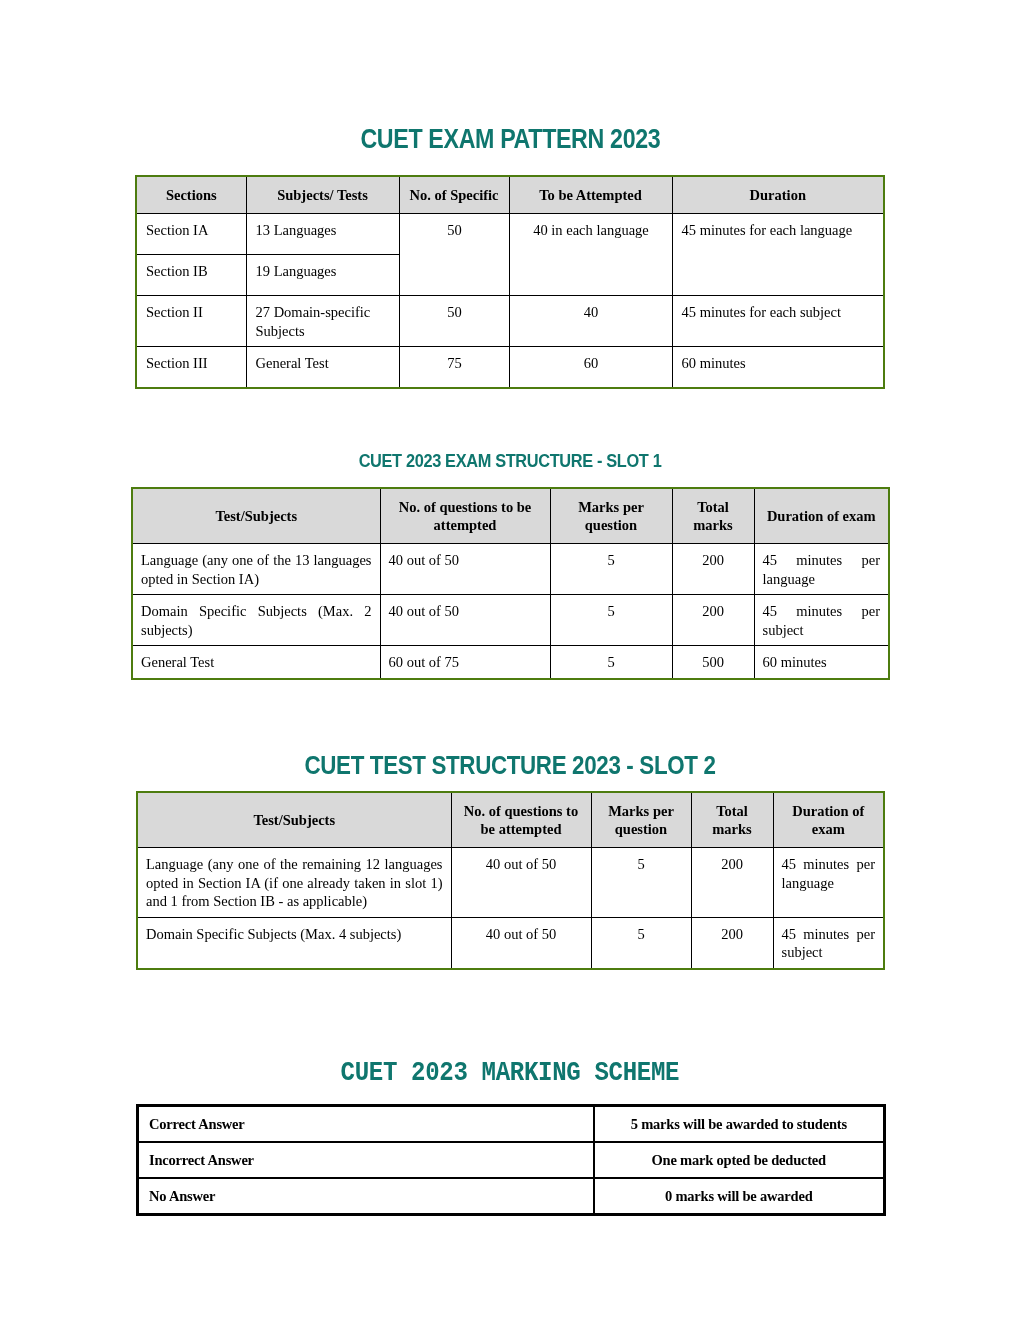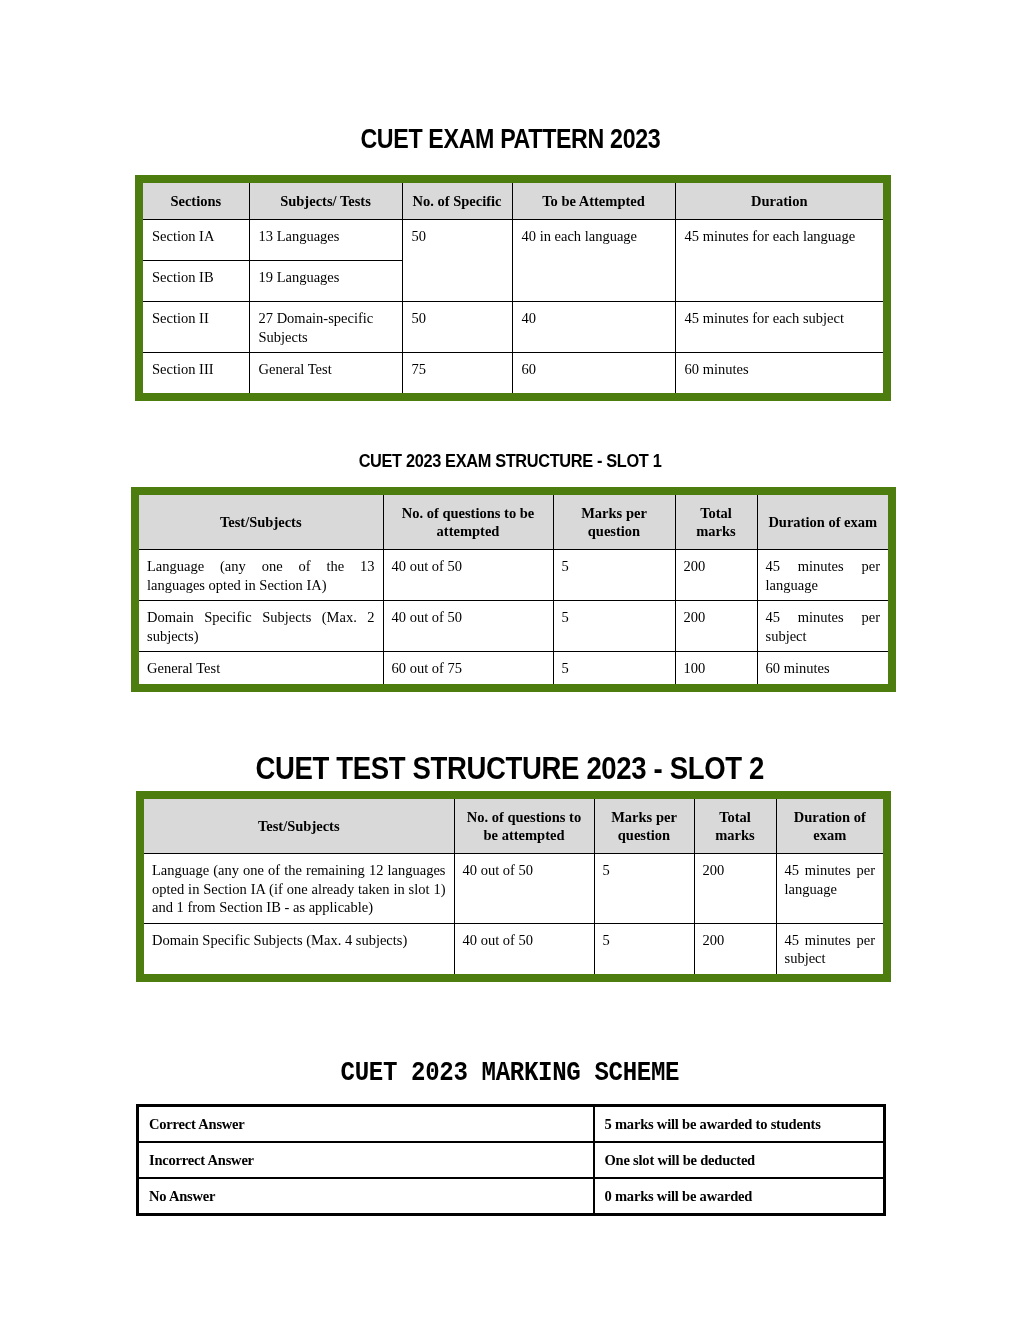--- a/index.html
+++ b/index.html
@@ -22,21 +22,21 @@
     width: 1020px;
     height: 1320px;
   }
 
   
   .doc-title {
     position: absolute;
     text-align: center;
     font-family: "Liberation Sans", "DejaVu Sans", sans-serif;
     font-weight: bold;
-    color: #000000;
+    color: #0f766e;
     letter-spacing: -0.4px;
     white-space: nowrap;
     transform-origin: center center;
   }
   .doc-title span {
     display: inline-block;
     transform: scaleX(0.86);
     transform-origin: center center;
   }
 
@@ -58,23 +58,23 @@
   table.grid thead th {
     background: #d9d9d9;
     font-weight: bold;
     text-align: center;
     vertical-align: middle;
     padding: 9px 6px;
     font-size: 14.5px;
     line-height: 1.25;
   }
   table.grid {
-    border: 8px solid #4d7c0f;
-  }
-  .ctr { }
+    border: 2px solid #4d7c0f;
+  }
+  .ctr { text-align: center; }
   .lft { text-align: left; }
   .just { text-align: justify; text-justify: inter-word; margin-top: 35px; }
 
   
   #table-exam-pattern { left: 135px; top: 175px; width: 748px; }
   #table-exam-pattern col.c1 { width: 110px; }
   #table-exam-pattern col.c2 { width: 153px; }
   #table-exam-pattern col.c3 { width: 110px; }
   #table-exam-pattern col.c4 { width: 163px; }
   #table-exam-pattern col.c5 { width: 212px; }
@@ -110,21 +110,21 @@
     font-size: 14.5px;
     height: 22px;
     vertical-align: middle;
     padding: 6px 10px;
     letter-spacing: -0.2px;
   }
 
   
   #title-exam-pattern { left: 0; top: 124px; width: 1020px; font-size: 27px; }
   #title-slot1        { left: 0; top: 450px; width: 1020px; font-size: 19px; }
-  #title-slot2        { left: 0; top: 750px; width: 1020px; font-size: 32px; }
+  #title-slot2        { left: 0; top: 750px; width: 1020px; font-size: 26px; }
   #title-marking      { left: 0; top: 1057px; width: 1020px; font-size: 28px; font-family: Liberation Mono, monospace; }
 </style>
 </head>
 <body>
 
 <div class="page">
 
   <div class="doc-title" id="title-exam-pattern"><span>CUET EXAM PATTERN 2023</span></div>
 
   <table class="grid" id="table-exam-pattern">
@@ -204,21 +204,21 @@
         <td class="just">Domain Specific Subjects (Max. 2 subjects)</td>
         <td class="lft">40 out of 50</td>
         <td class="ctr">5</td>
         <td class="ctr">200</td>
         <td class="just">45 minutes per subject</td>
       </tr>
       <tr>
         <td class="lft">General Test</td>
         <td class="lft">60 out of 75</td>
         <td class="ctr">5</td>
-        <td class="ctr">100</td>
+        <td class="ctr">500</td>
         <td class="lft">60 minutes</td>
       </tr>
     </tbody>
   </table>
 
   <div class="doc-title" id="title-slot2"><span>CUET TEST STRUCTURE 2023 - SLOT 2</span></div>
 
   <table class="grid" id="table-slot2">
     <colgroup>
       <col class="c1">
@@ -261,21 +261,21 @@
       <col class="c1">
         <col class="c2">
     </colgroup>
     <tbody>
       <tr>
         <td class="lft">Correct Answer</td>
         <td class="ctr">5 marks will be awarded to students</td>
       </tr>
       <tr>
         <td class="lft">Incorrect Answer</td>
-        <td class="ctr">One slot will be deducted</td>
+        <td class="ctr">One mark opted be deducted</td>
       </tr>
       <tr>
         <td class="lft">No Answer</td>
         <td class="ctr">0 marks will be awarded</td>
       </tr>
     </tbody>
   </table>
 
 </div>
 

